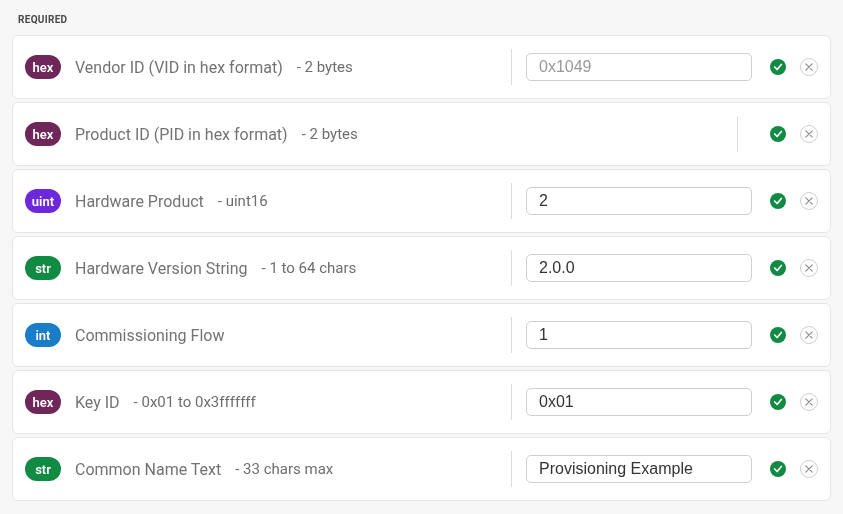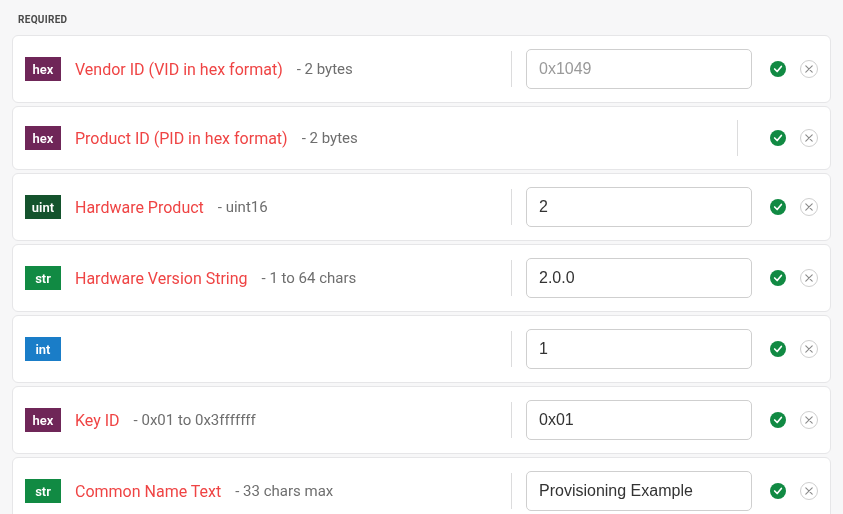--- a/index.html
+++ b/index.html
@@ -32,52 +32,52 @@
   flex: 1;
   min-width: 0;
 }
 .type-badge {
   display: inline-flex;
   align-items: center;
   justify-content: center;
   min-width: 36px;
   height: 24px;
   padding: 0 6px;
-  border-radius: 0;
+  border-radius: 12px;
   color: #fff;
   font-size: 13px;
   font-weight: 600;
   margin-right: 14px;
 }
 .badge-hex  { background: #6f2658; }
-.badge-uint { background: #14532d; }
+.badge-uint { background: #6d28d9; }
 .badge-str  { background: #118a43; }
 .badge-int  { background: #1a7dc8; }
 .field-label {
   font-size: 16px;
-  color: #ef4444;
+  color: #737373;
   margin-right: 8px;
 }
 .field-desc {
   font-size: 15px;
   color: #6e6e6e;
   margin-left: 6px;
 }
 .divider {
   width: 1px;
   height: 36px;
   background: #dcdcdd;
   margin: 0 14px 0 8px;
 }
 .input-wrap {
   width: 226px;
 }
 .input-wrap input {
   width: 100%;
-  height: 40px;
+  height: 28px;
   padding: 0 12px;
   font-size: 16px;
   color: #333;
   border: 1px solid #cfcfcf;
   border-radius: 5px;
   background: #fff;
   outline: none;
 }
 .input-wrap input::placeholder {
   color: #9a9a9a;
@@ -196,20 +196,21 @@
         <span class="clear-btn">
           <svg width="8" height="8" viewBox="0 0 10 10">
             <path d="M1 1 L9 9 M9 1 L1 9" stroke="currentColor" stroke-width="1.4" stroke-linecap="round"></path>
           </svg>
         </span>
       </div>
     </div>
     <div class="field-row">
       <div class="left-side">
         <span class="type-badge badge-int">int</span>
+        <span class="field-label">Commissioning Flow</span>
         <span class="field-desc"></span>
       </div>
       <div class="divider"></div>
       <div class="input-wrap"><input type="text" value="1" placeholder="" style=""></div>
       <div class="status">
         <span class="check-icon">
           <svg width="10" height="10" viewBox="0 0 12 12">
             <path d="M2 6 L5 9 L10 3" stroke="#fff" stroke-width="2" fill="none" stroke-linecap="round" stroke-linejoin="round"></path>
           </svg>
         </span>

